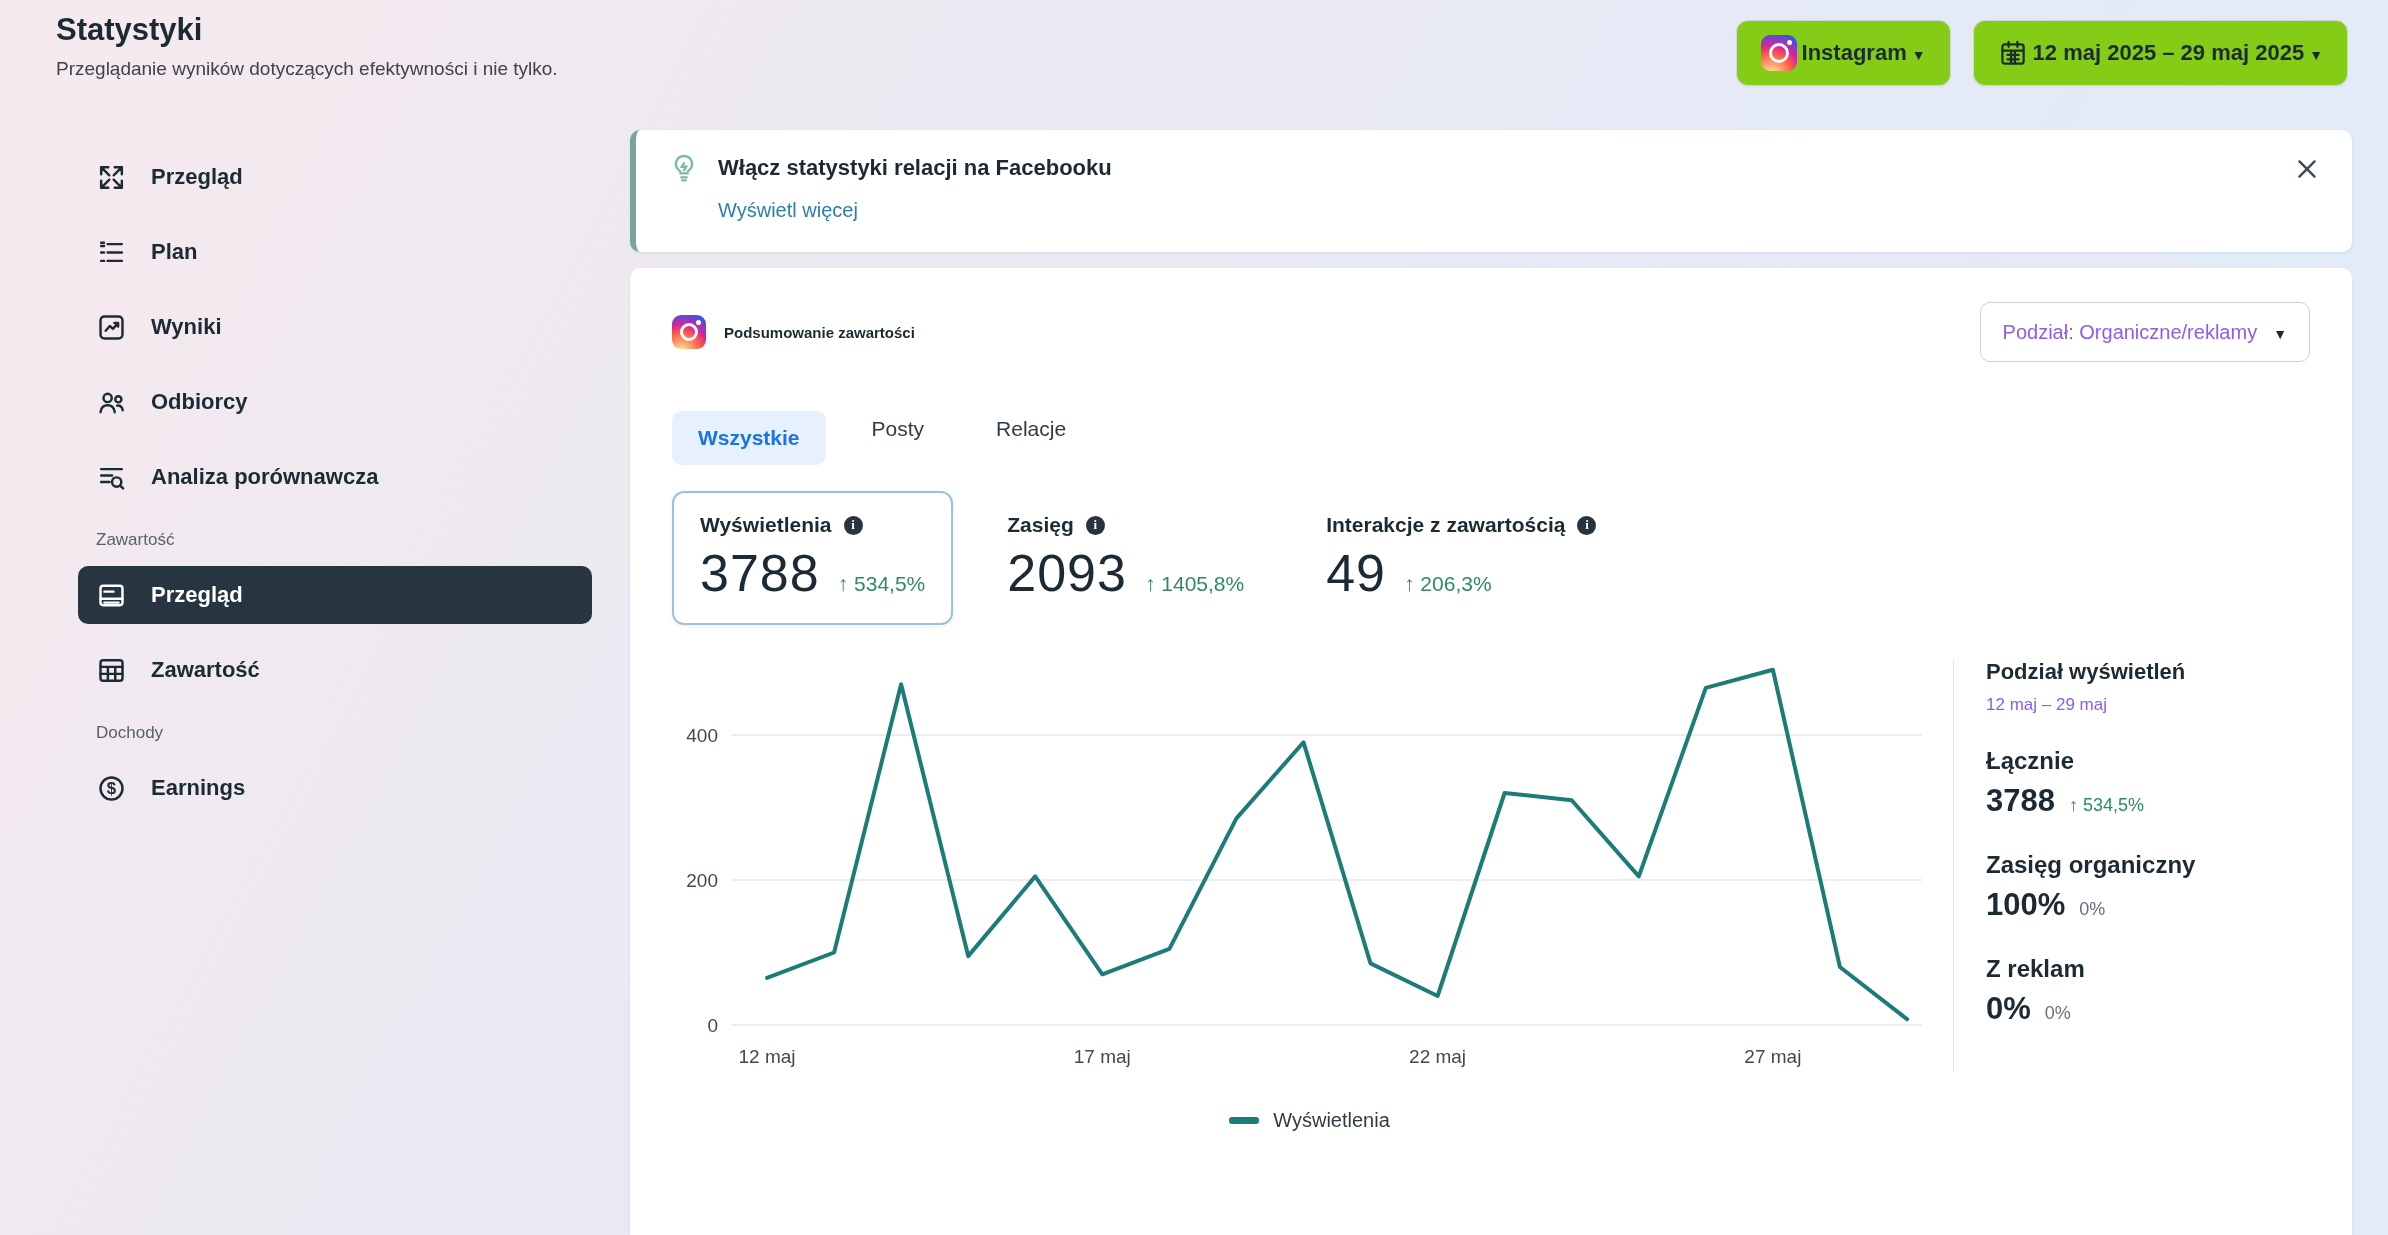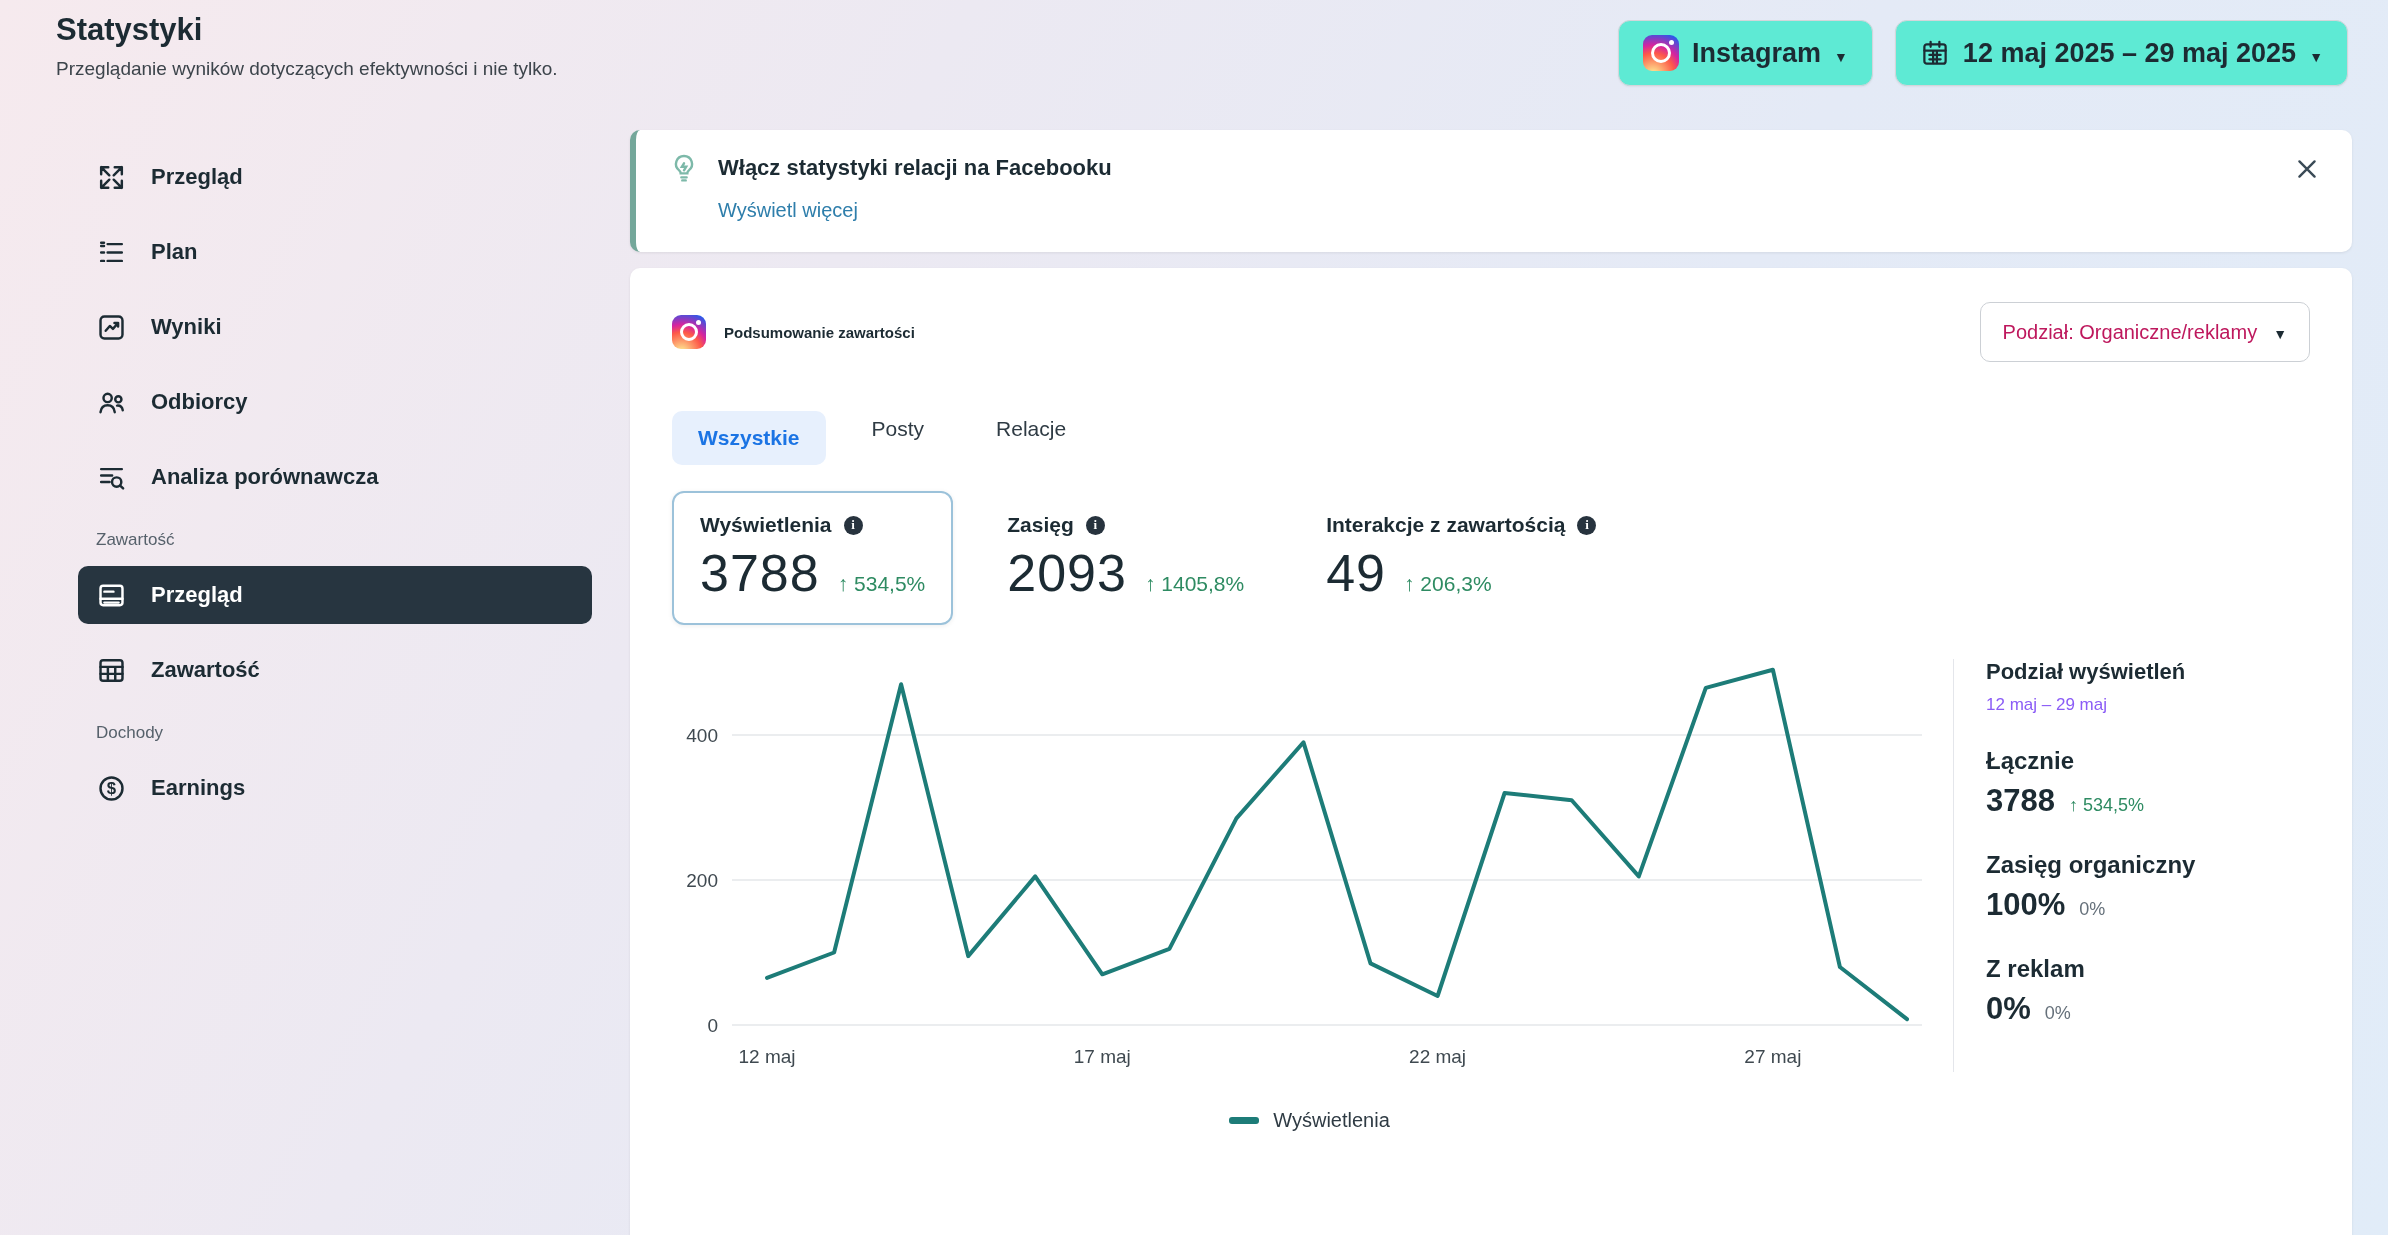--- a/index.html
+++ b/index.html
@@ -11,23 +11,23 @@
     position: relative;
   }
   svg { display: block; }
 
   
   .page-title { position: absolute; left: 56px; top: 12px; font-size: 31px; font-weight: bold; }
   .page-subtitle { position: absolute; left: 56px; top: 58px; font-size: 19px; color: #3c444b; }
 
   .toolbar { position: absolute; top: 20px; right: 40px; display: flex; gap: 22px; }
   .toolbar-btn {
-    display: flex; align-items: center; gap: 13px; background: #5eead4;
+    display: flex; align-items: center; gap: 5px; background: #84cc16;
     border: 1px solid #d3d6da; border-radius: 12px; height: 66px; padding: 0 24px;
-    font-size: 27px; font-weight: bold; color: #1c2b33; cursor: pointer;
+    font-size: 22px; font-weight: bold; color: #1c2b33; cursor: pointer;
     box-shadow: 0 1px 2px rgba(0,0,0,.05);
   }
   .chevron::before { content: "▼"; font-size: 14px; color: #1c2b33; }
 
   .ig-icon { width: 36px; height: 36px; border-radius: 9px; position: relative; flex: 0 0 auto;
     background: radial-gradient(circle at 28% 110%, #fdf497 0%, #fd5949 45%, #d6249f 62%, #285AEB 92%); }
   .ig-icon::before { content:""; position:absolute; inset: 8px; border: 3px solid #fff; border-radius: 50%; }
   .ig-icon::after { content:""; position:absolute; top: 5px; right: 5px; width: 5px; height: 5px; background:#fff; border-radius:50%; }
   .ig-icon.small { width: 34px; height: 34px; }
 
@@ -60,21 +60,21 @@
   .main-card {
     position: absolute; left: 630px; top: 268px; width: 1722px; height: 1010px;
     background: #fff; border-radius: 10px; box-shadow: 0 1px 3px rgba(0,0,0,.08);
     padding: 34px 42px;
   }
   .card-header { display: flex; align-items: center; justify-content: space-between; }
   .card-title-wrap { display: flex; align-items: center; gap: 18px; }
   .card-title { font-size: 15px; font-weight: bold; }
   .dropdown-btn {
     display: flex; align-items: center; gap: 16px; background: #fff; border: 1px solid #ccd0d5;
-    border-radius: 10px; height: 60px; padding: 0 22px; font-size: 20px; color: #be185d; cursor: pointer;
+    border-radius: 10px; height: 60px; padding: 0 22px; font-size: 20px; color: #8b5cf6; cursor: pointer;
   }
 
   .tabs { display: flex; align-items: center; gap: 20px; margin-top: 30px; }
   .tab { font-size: 21px; color: #2f3b44; padding: 15px 26px; border-radius: 10px; cursor: pointer; }
   .tab.selected { background: #e7f0fd; color: #1b74e4; font-weight: bold; margin-top: 19px; }
 
   .metrics { display: flex; align-items: flex-start; gap: 26px; margin-top: 26px; }
   .metric-card { padding: 20px 26px; border-radius: 12px; border: 2px solid transparent; cursor: pointer; }
   .metric-card.selected { border-color: #9cc2da; box-shadow: 0 1px 5px rgba(0,0,0,.07); }
   .metric-label { display: flex; align-items: center; gap: 12px; font-size: 21px; font-weight: bold; }

